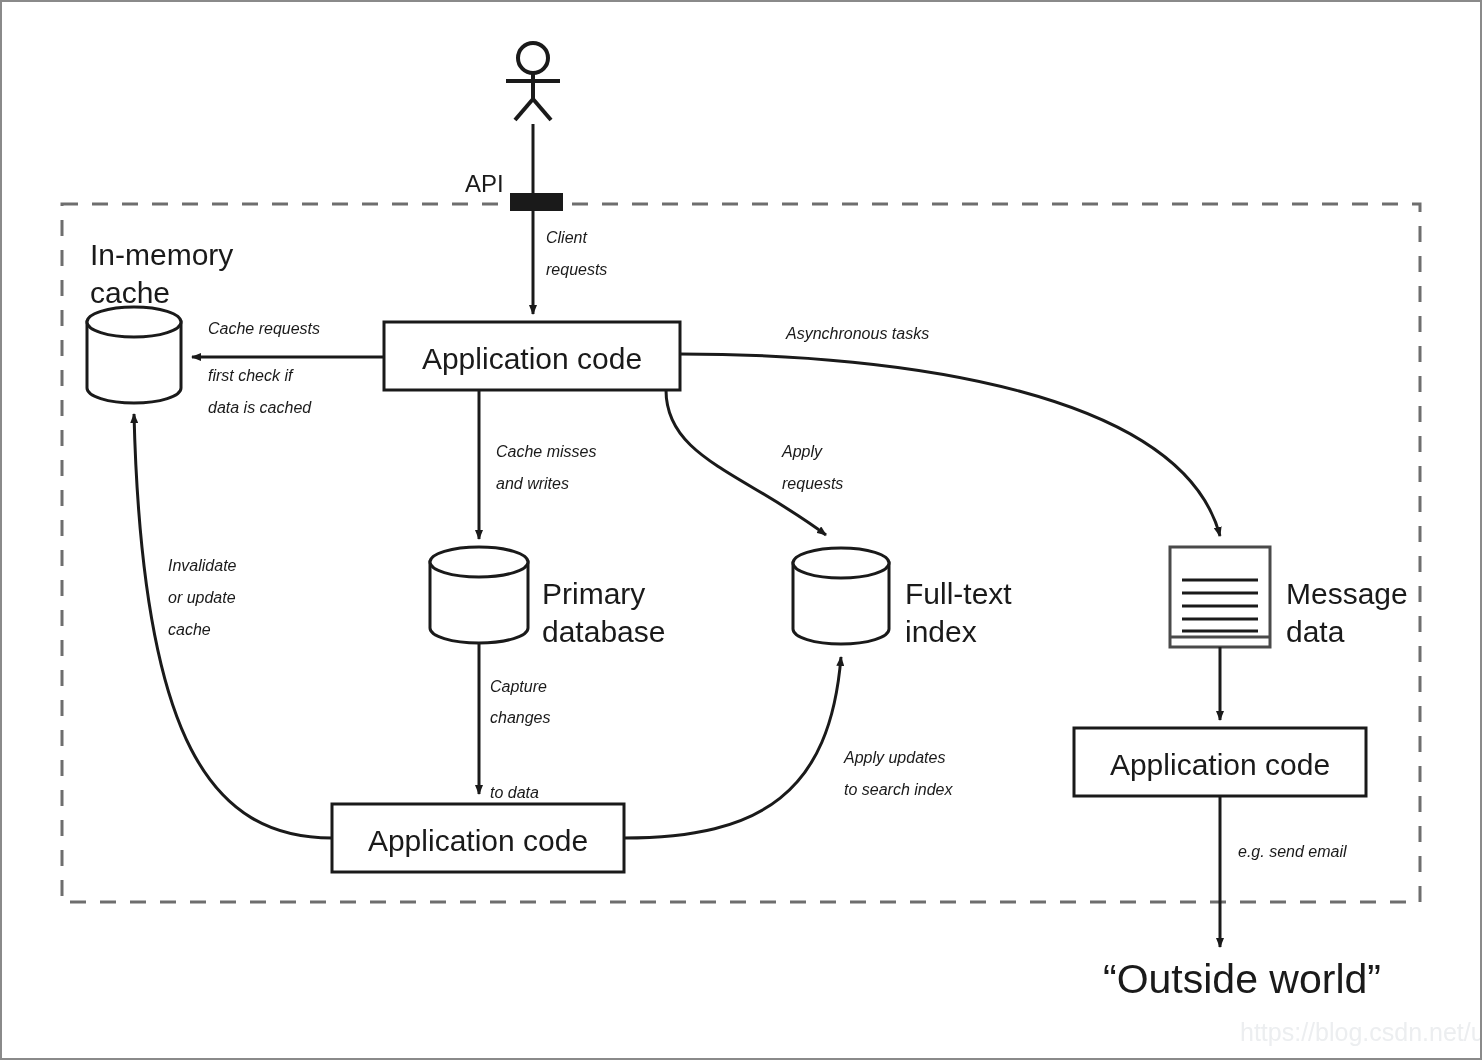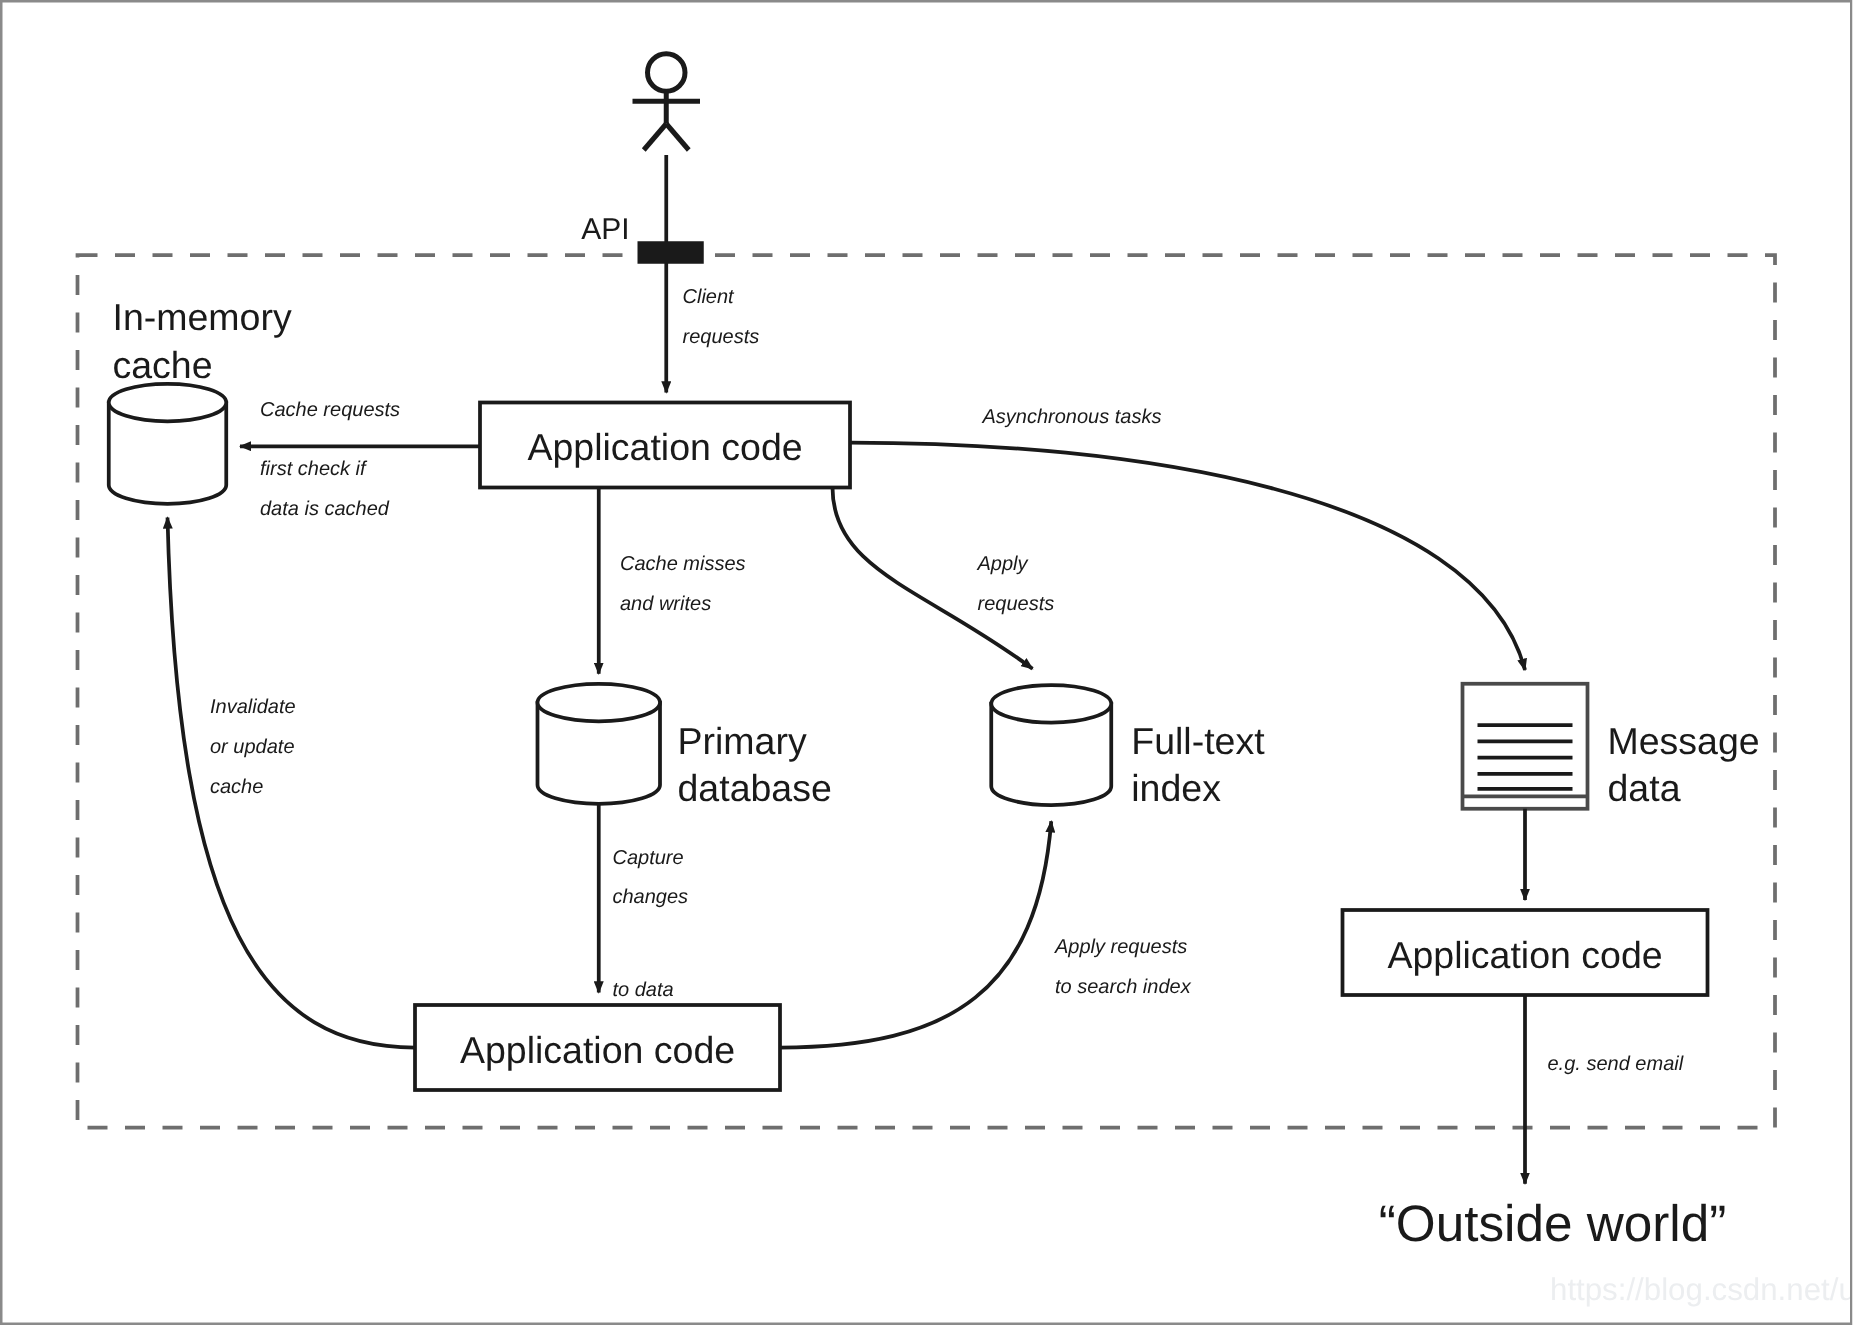--- a/index.html
+++ b/index.html
@@ -168,21 +168,21 @@
   <div class="lbl node-title" style="left:903px; top:561px;">Full-text</div>
   <div class="lbl node-title" style="left:903px; top:599px;">index</div>
 
   <div class="lbl node-title" style="left:1284px; top:561px;">Message</div>
   <div class="lbl node-title" style="left:1284px; top:599px;">data</div>
 
   <div class="lbl edge-label" style="left:488px; top:675px;">Capture</div>
   <div class="lbl edge-label" style="left:488px; top:706px;">changes</div>
   <div class="lbl edge-label" style="left:488px; top:737px;margin-top:44px;">to data</div>
 
-  <div class="lbl edge-label" style="left:842px; top:746px;">Apply requests</div>
+  <div class="lbl edge-label" style="left:842px; top:746px;">Apply updates</div>
   <div class="lbl edge-label" style="left:842px; top:778px;">to search index</div>
 
   <div class="lbl box-label" style="left:330px; top:820px; width:292px;">Application code</div>
 
   <div class="lbl box-label" style="left:1072px; top:744px; width:292px;">Application code</div>
 
   <div class="lbl edge-label" style="left:1236px; top:840px;">e.g. send email</div>
 
   <div class="lbl outside-label" style="left:1101px; top:952px;">“Outside world”</div>
 

